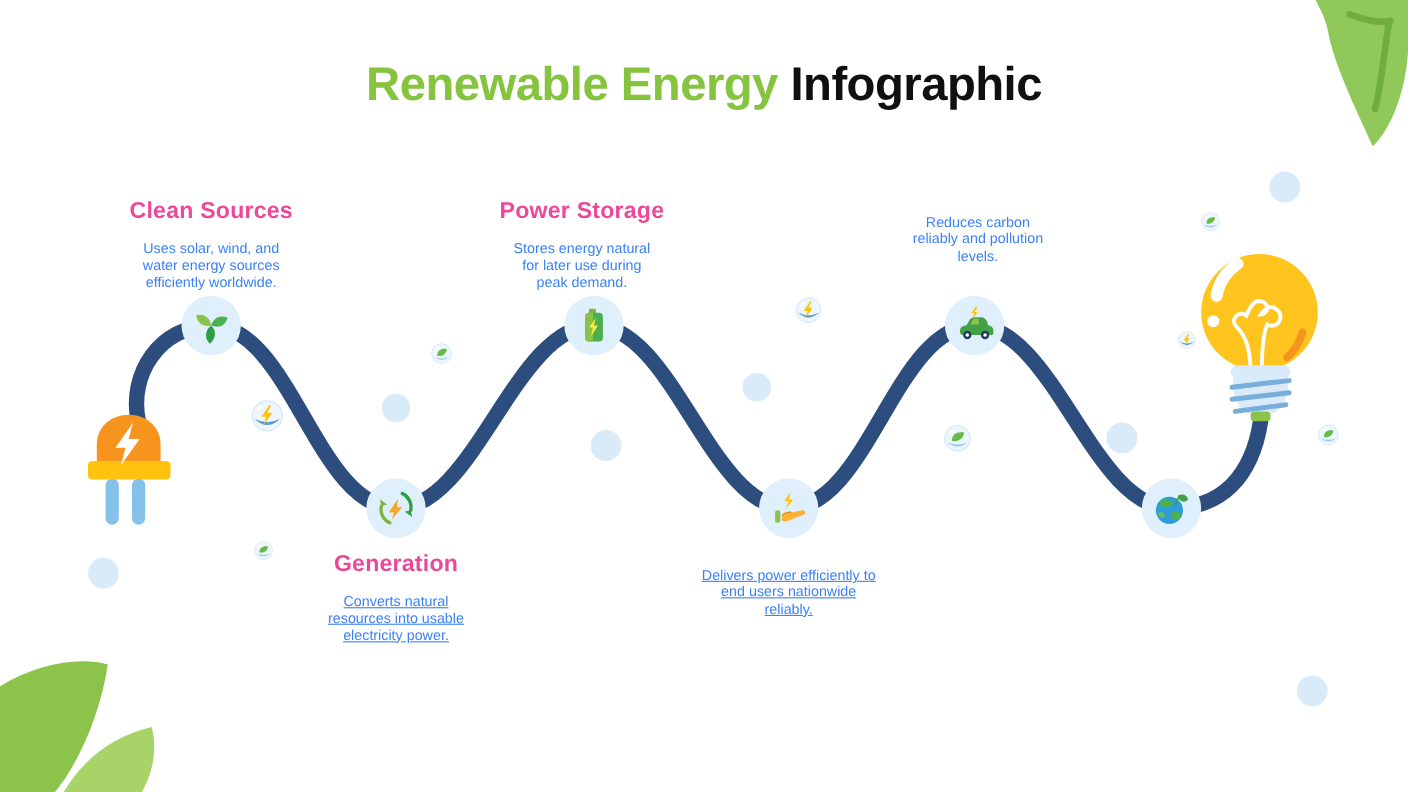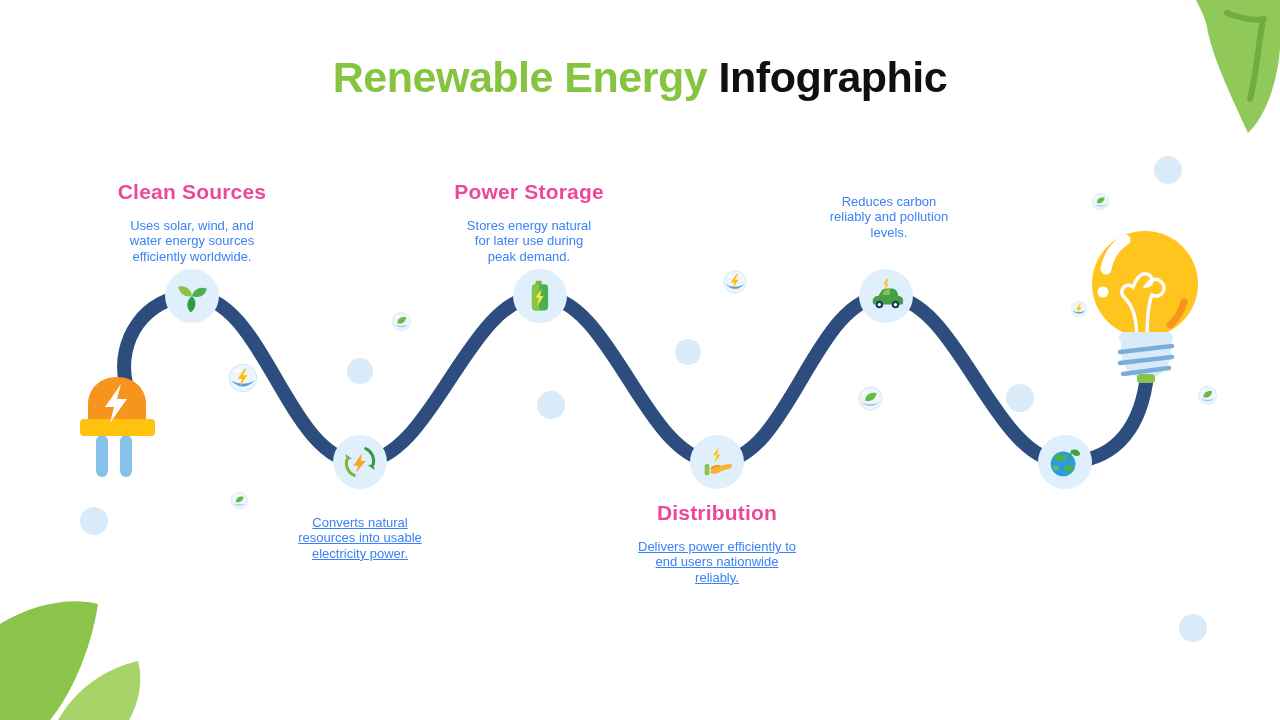--- a/index.html
+++ b/index.html
@@ -176,24 +176,24 @@
     <div class="node-desc">Uses solar, wind, and water energy sources efficiently worldwide.</div>
   </div>
   <div id="text-power-storage" class="node-text">
     <div class="node-label">Power Storage</div>
     <div class="node-desc">Stores energy natural for later use during peak demand.</div>
   </div>
   <div id="text-low-emissions" class="node-text">
     <div class="node-desc">Reduces carbon reliably and pollution levels.</div>
   </div>
   <div id="text-generation" class="node-text">
+    <div class="node-label">Generation</div>
     <div class="node-desc">Converts natural resources into usable electricity power.</div>
   </div>
   <div id="text-distribution" class="node-text">
-    <div class="node-label">Distribution</div>
     <div class="node-desc">Delivers power efficiently to end users nationwide reliably.</div>
   </div>
 
   <div class="decor-circle" style="left:347px; top:358px; width:26px; height:26px;"></div>
   <div class="decor-circle" style="left:537px; top:391px; width:28px; height:28px;"></div>
   <div class="decor-circle" style="left:675px; top:339px; width:26px; height:26px;"></div>
   <div class="decor-circle" style="left:1006px; top:384px; width:28px; height:28px;"></div>
   <div class="decor-circle" style="left:1154px; top:156px; width:28px; height:28px;"></div>
   <div class="decor-circle" style="left:80px; top:507px; width:28px; height:28px;"></div>
   <div class="decor-circle" style="left:1179px; top:614px; width:28px; height:28px;"></div>

